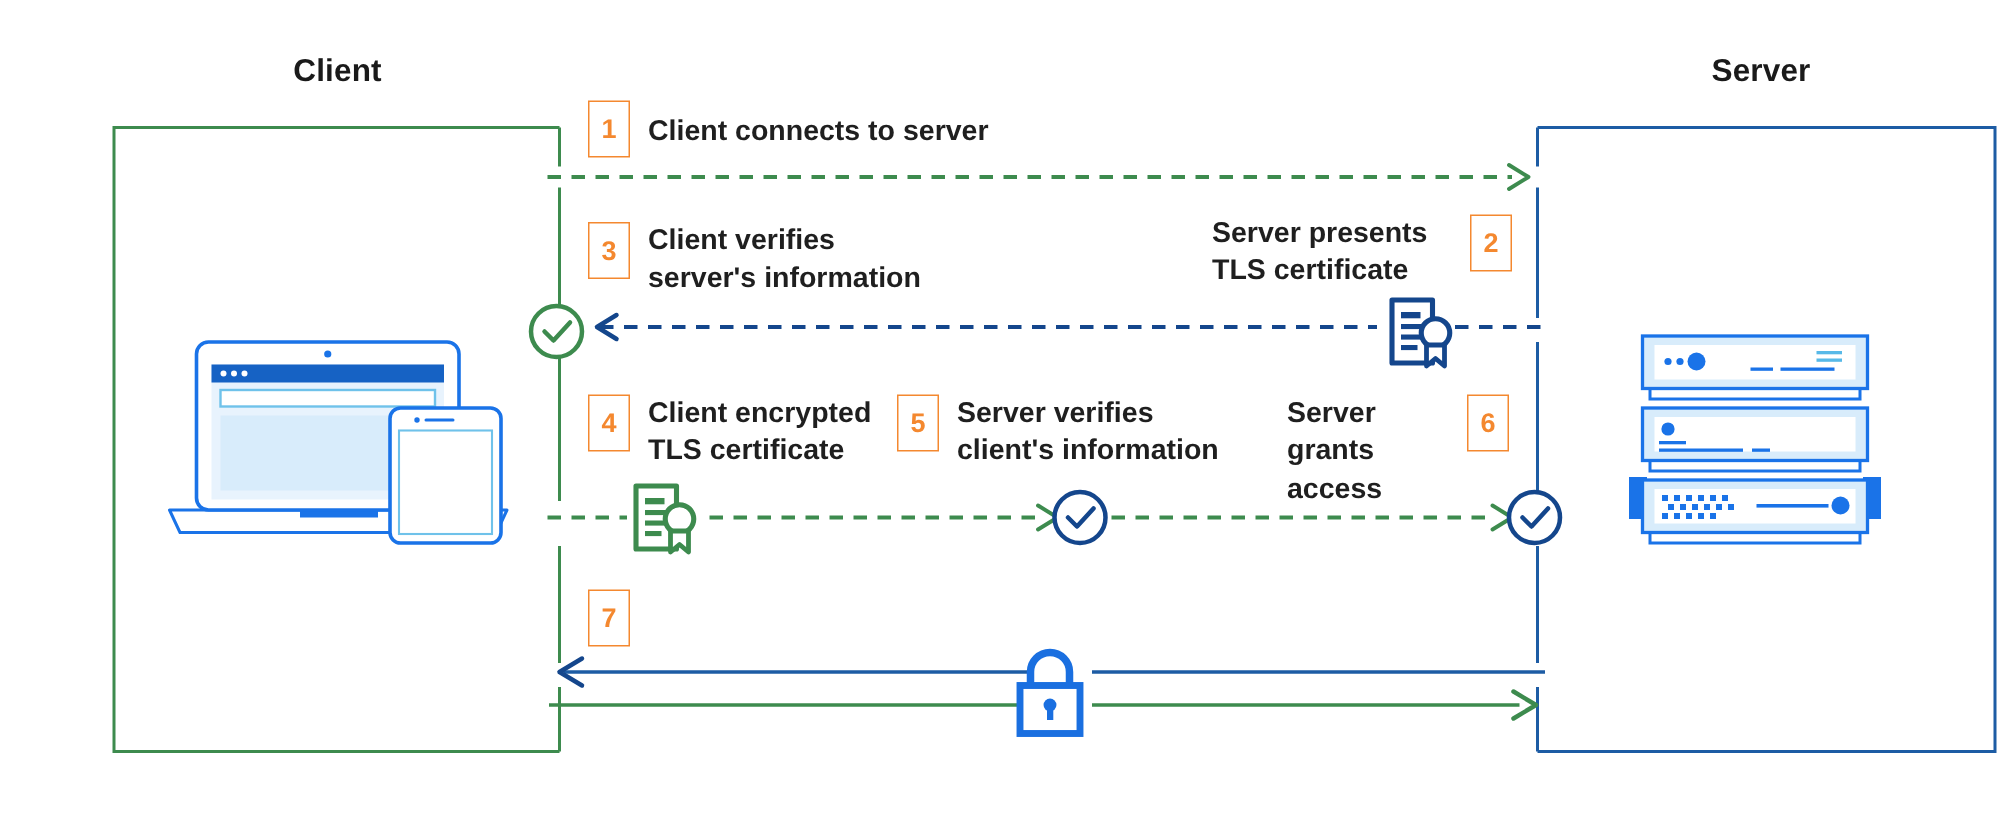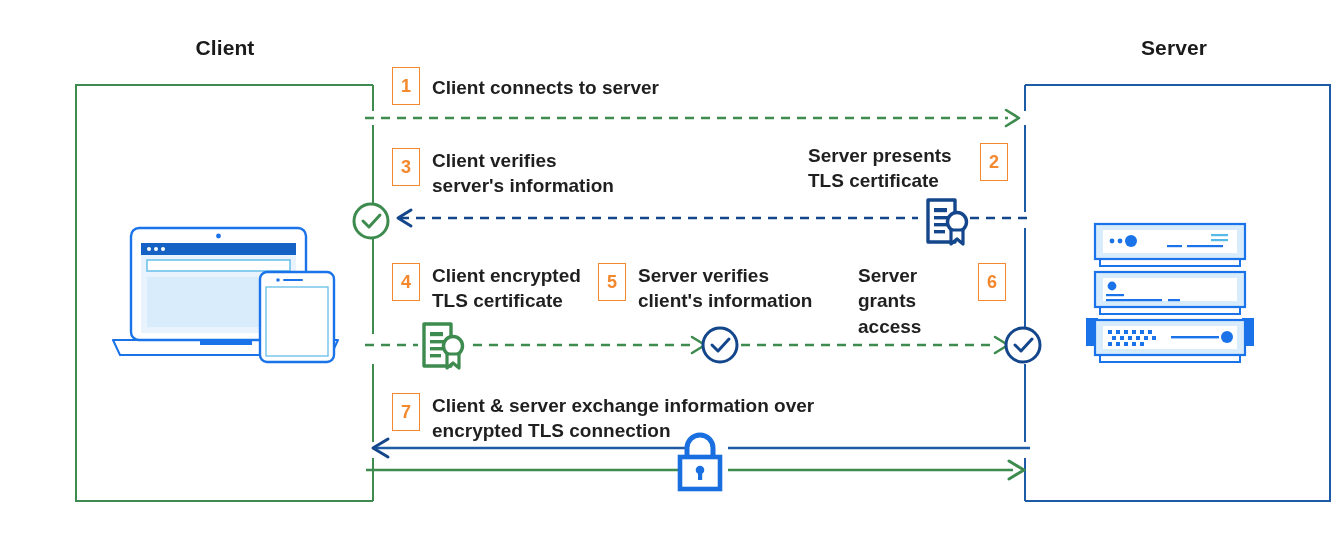--- a/index.html
+++ b/index.html
@@ -224,22 +224,20 @@
     <path d="M15,23 L21,29 L32,17" fill="none" stroke="#14468c" stroke-width="3" stroke-linecap="round" stroke-linejoin="round"></path>
   </svg>
 
   <svg class="abs" style="left:982px;top:322px;" width="46" height="46" viewBox="0 0 46 46">
     <circle cx="23" cy="23" r="17" fill="#ffffff" stroke="#14468c" stroke-width="3"></circle>
     <path d="M15,23 L21,29 L32,17" fill="none" stroke="#14468c" stroke-width="3" stroke-linecap="round" stroke-linejoin="round"></path>
   </svg>
 
   <div class="abs step-row" style="left:374px;top:393px;">
     <div class="badge">7</div>
-    <div class="caption">Client &amp; server exchange information over
-encrypted TLS connection</div>
   </div>
 
   <svg class="abs" style="left:340px;top:432px;" width="680" height="60">
 
     <line x1="18" y1="16" x2="330" y2="16" stroke="#1d5ca4" stroke-width="2.4"></line>
     <line x1="370" y1="16" x2="672" y2="16" stroke="#1d5ca4" stroke-width="2.4"></line>
     <path d="M30,7 L15,16 L30,25" fill="none" stroke="#14468c" stroke-width="3" stroke-linecap="round" stroke-linejoin="round"></path>
 
     <line x1="8" y1="38" x2="330" y2="38" stroke="#3d8b4e" stroke-width="2.4"></line>
     <line x1="370" y1="38" x2="655" y2="38" stroke="#3d8b4e" stroke-width="2.4"></line>

